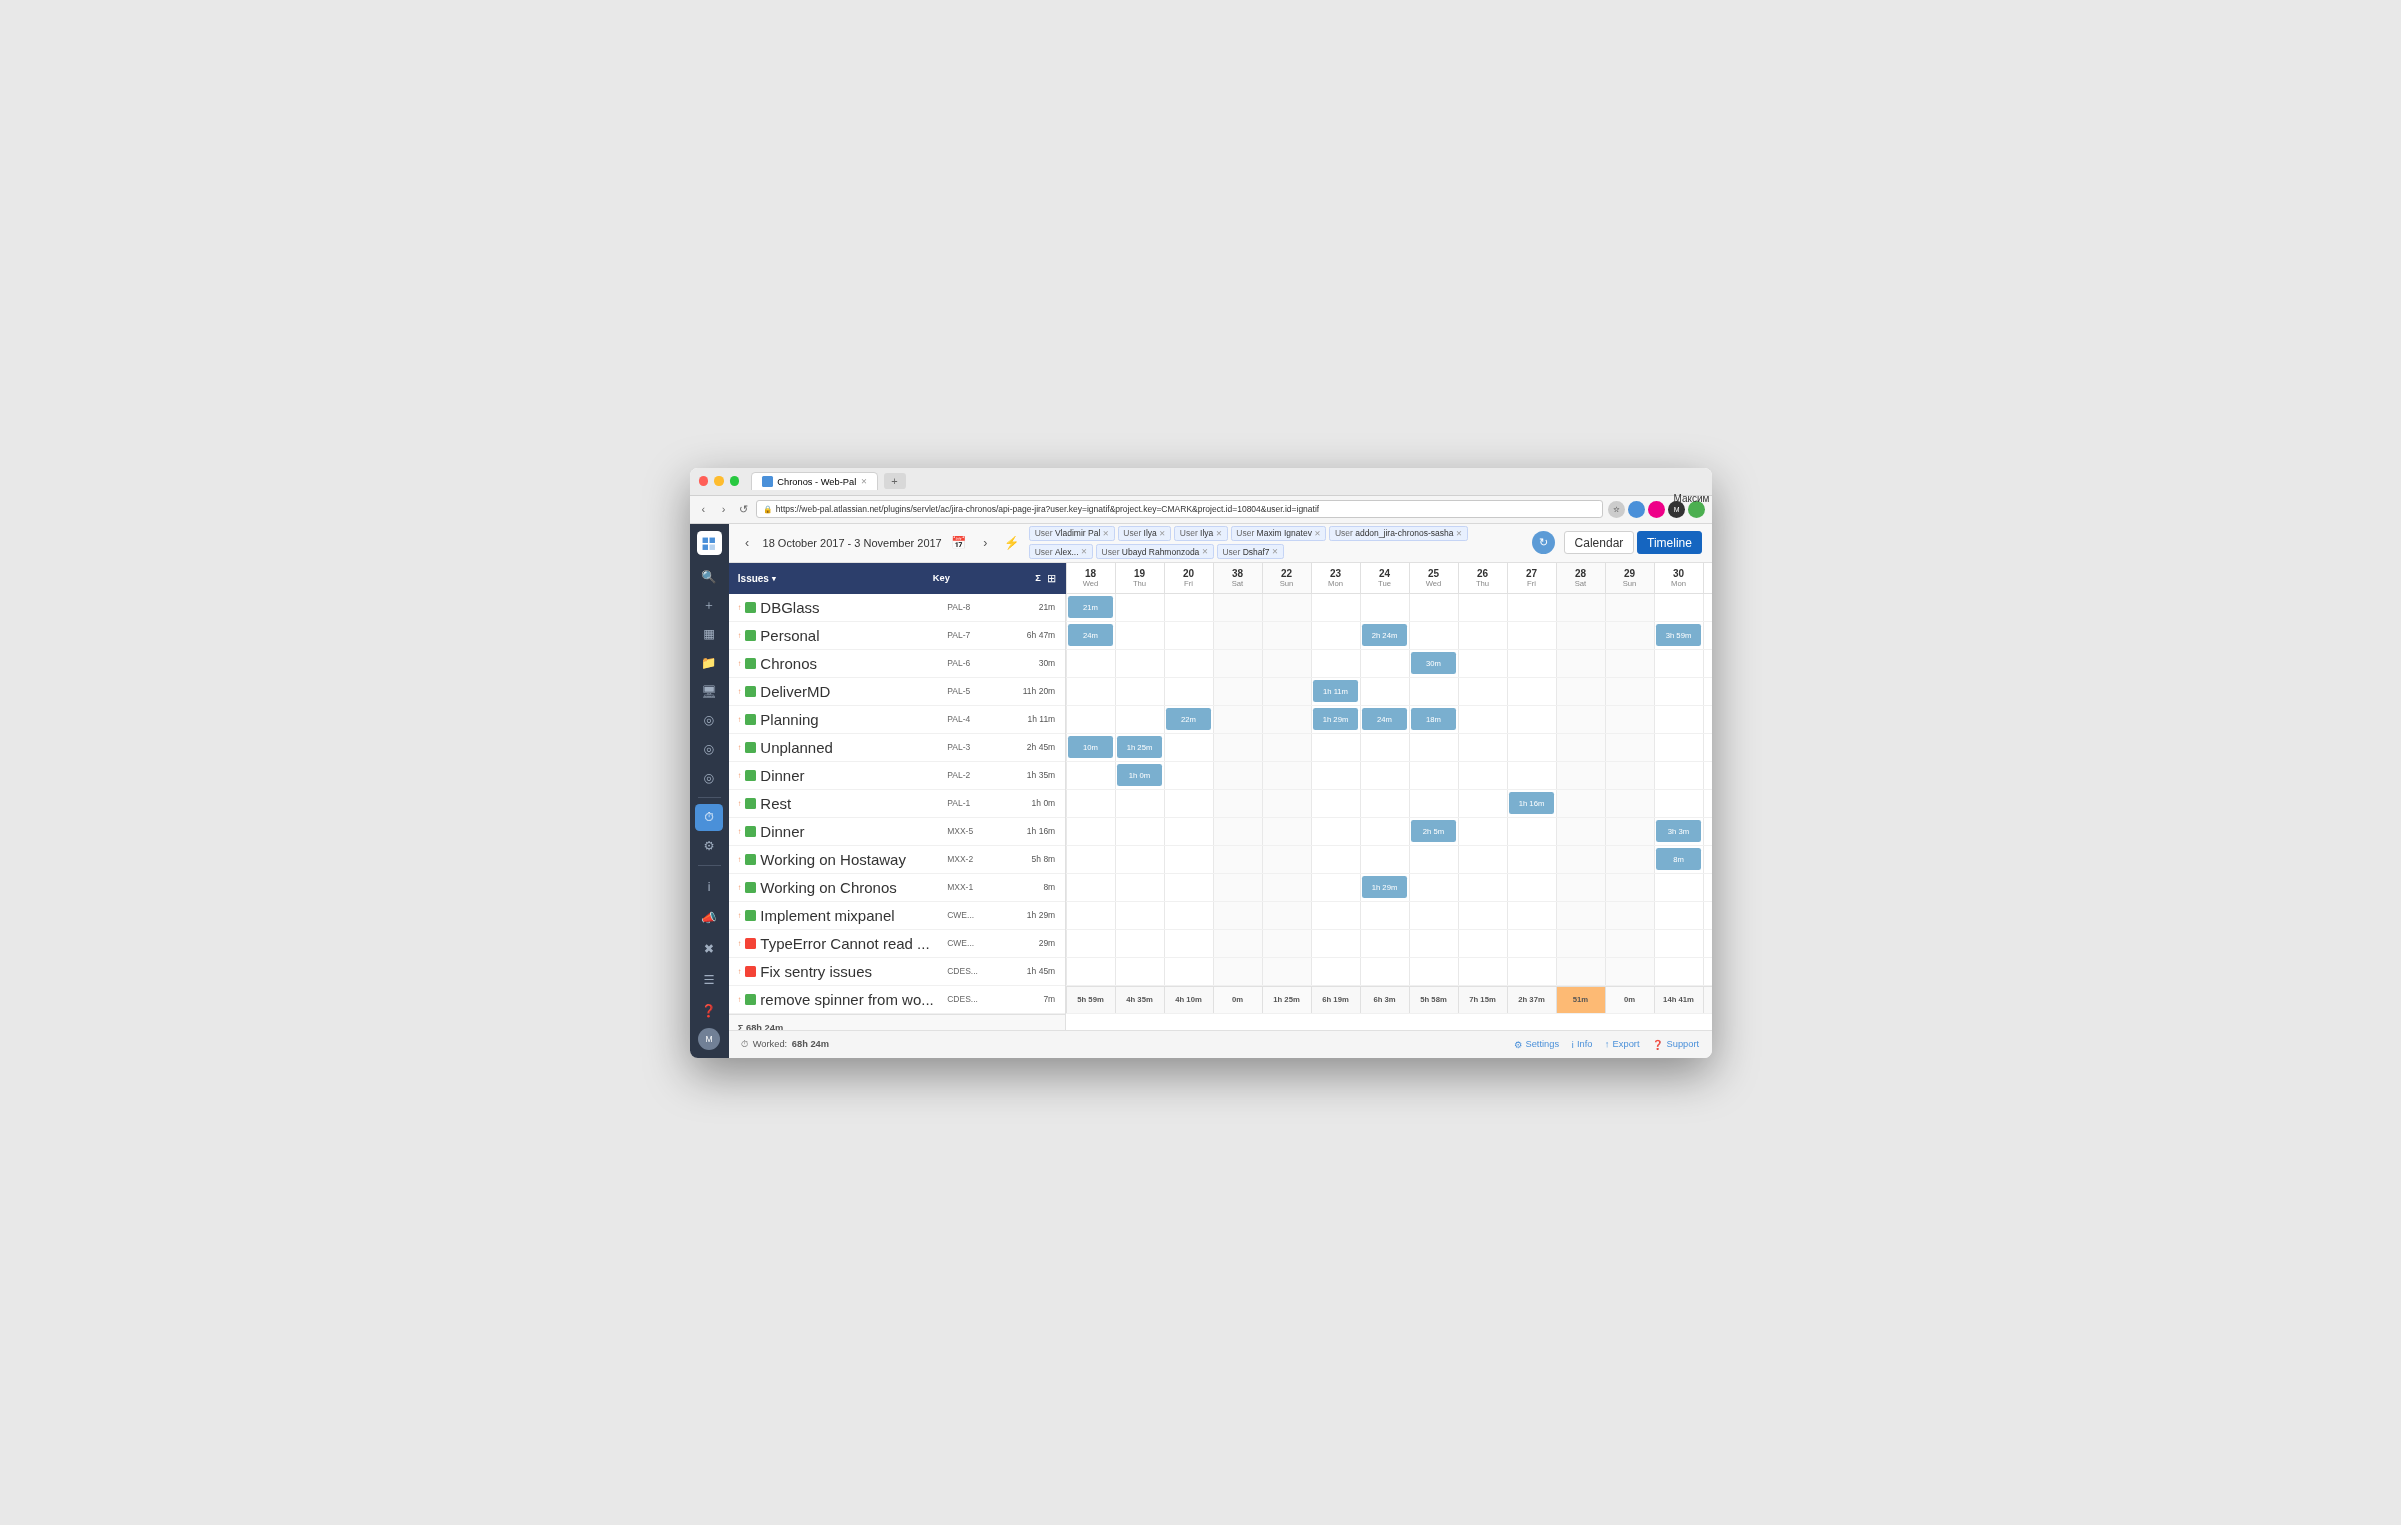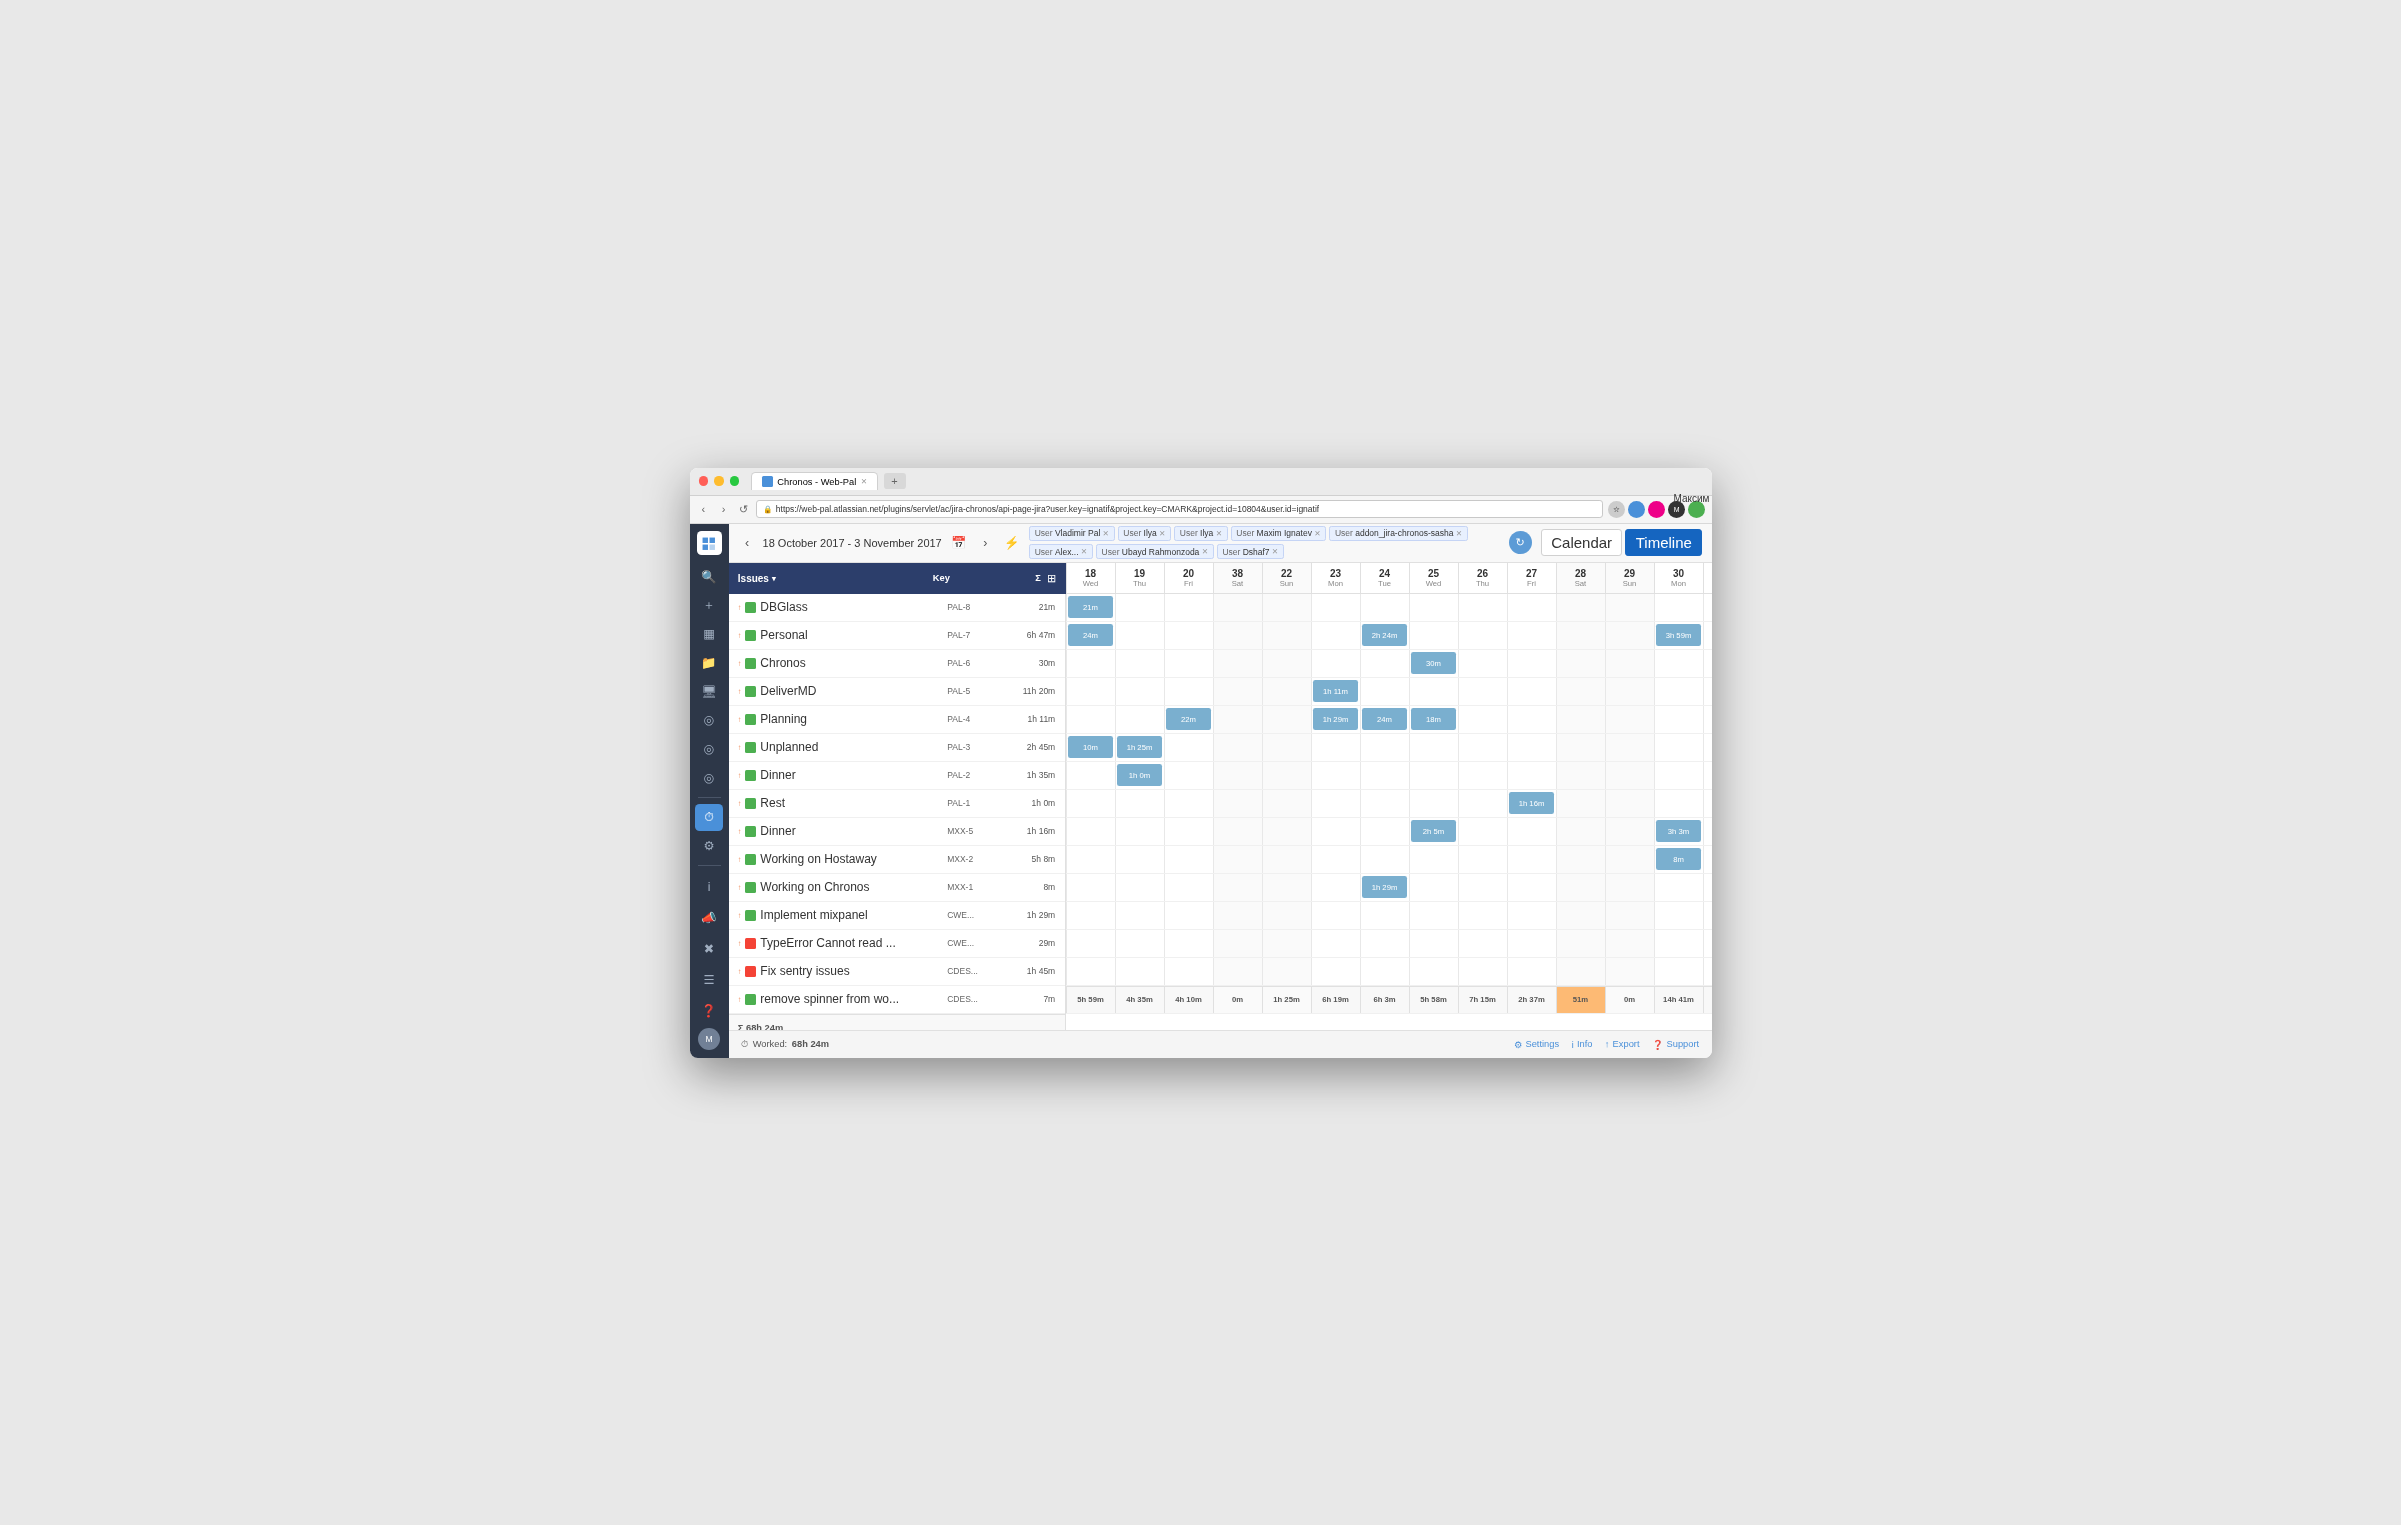--- a/index.html
+++ b/index.html
@@ -50,35 +50,35 @@
     .filterbar { height: 39px; background: #f8f8f8; border-bottom: 0.8px solid #e0e0e0; display: flex; align-items: center; padding: 0 9.3px; gap: 6.2px; }
     .nav-arrow { width: 18.6px; height: 18.6px; display: flex; align-items: center; justify-content: center; cursor: pointer; color: #555; font-size: 12.4px; }
     .date-range { font-size: 11px; font-weight: 500; color: #333; flex: 0 0 auto; }
     .calendar-icon-btn { width: 22px; height: 22px; display: flex; align-items: center; justify-content: center; color: #666; cursor: pointer; }
     .filter-icon-btn { width: 22px; height: 22px; display: flex; align-items: center; justify-content: center; color: #666; cursor: pointer; }
     .filter-tags { display: flex; flex-wrap: wrap; gap: 3.1px; flex: 1; }
     .filter-tag { background: #e8f0fe; border: 0.8px solid #c5d4f5; border-radius: 2.3px; padding: 1.5px 4.6px; font-size: 8.5px; display: flex; align-items: center; gap: 2.3px; color: #333; }
     .filter-tag-label { color: #666; }
     .filter-tag-x { color: #999; cursor: pointer; font-size: 7.7px; }
     .view-buttons { display: flex; gap: 3.1px; margin-left: auto; }
-    .view-btn { padding: 3.9px 9.3px; border-radius: 3.1px; font-size: 15px; cursor: pointer; border: 0.8px solid #d0d0d0; background: #fff; color: #333; }
+    .view-btn { padding: 3.9px 9.3px; border-radius: 3.1px; font-size: 12px; cursor: pointer; border: 0.8px solid #d0d0d0; background: #fff; color: #333; }
     .view-btn.active { background: #1565c0; color: #fff; border-color: #1565c0; }
     .refresh-btn { width: 23px; height: 23px; border-radius: 50%; background: #5c9bd6; display: flex; align-items: center; justify-content: center; color: #fff; cursor: pointer; font-size: 11px; margin-right: 3.1px; }
     .issues-header { display: flex; align-items: center; background: #2c3e6b; color: #fff; height: 31px; padding: 0 9.3px; }
     .issues-label { font-size: 10px; font-weight: 600; flex: 1; display: flex; align-items: center; gap: 3.1px; }
     .issues-chevron { font-size: 7.7px; }
     .issues-key-col { font-size: 9.3px; font-weight: 600; width: 62px; }
     .issues-sum-col { font-size: 9.3px; font-weight: 600; width: 46px; text-align: right; }
     .issues-grid-icon { font-size: 11px; }
     .issue-row { display: flex; align-items: center; height: 28px; border-bottom: 0.8px solid #f0f0f0; padding: 0 9.3px; }
     .issue-priority { color: #e85; font-size: 7.7px; margin-right: 3.1px; }
     .issue-type { width: 11px; height: 11px; border-radius: 1.5px; margin-right: 4.6px; flex-shrink: 0; }
     .issue-type.story { background: #4caf50; }
     .issue-type.bug { background: #f44336; }
-    .issue-name { flex: 1; font-size: 12px; color: #333; overflow: hidden; text-overflow: ellipsis; white-space: nowrap; }
+    .issue-name { flex: 1; font-size: 15px; color: #333; overflow: hidden; text-overflow: ellipsis; white-space: nowrap; }
     .issue-key { font-size: 8.5px; color: #666; width: 62px; }
     .issue-total { font-size: 8.5px; color: #555; width: 46px; text-align: right; }
 
     
     .day-headers { display: flex; height: 31px; border-bottom: 1.5px solid #e0e0e0; position: sticky; top: 0; background: #fff; z-index: 10; }
     .day-col { flex: 0 0 49px; border-left: 0.8px solid #e0e0e0; display: flex; flex-direction: column; align-items: center; justify-content: center; }
     .day-num { font-size: 10px; font-weight: 700; color: #333; }
     .day-name { font-size: 7.7px; color: #888; }
     .day-col.weekend { background: #fafafa; }
     .timeline-row { display: flex; height: 28px; border-bottom: 0.8px solid #f0f0f0; }

